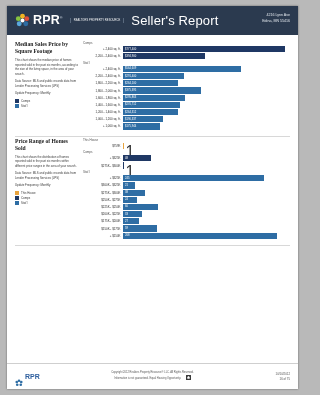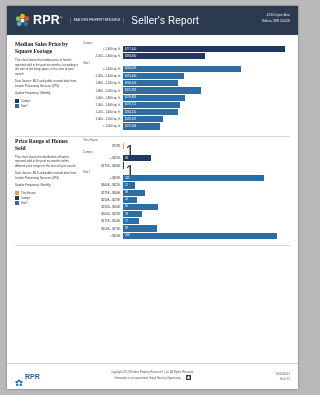--- a/index.html
+++ b/index.html
@@ -31,21 +31,21 @@
     letter-spacing: .2px; line-height: 1;
   }
   .logo-tm { color:#c9d2dc; font-size:3.4px; vertical-align:super; }
   .logo-sub {
     font-size: 2.6px; color: #ffffff; line-height: 1.45;
     border-left: 1px solid #5a6a7e; border-right: 1px solid #5a6a7e;
     padding: 1px 3px; margin: 0 4px; text-transform: uppercase;
     letter-spacing: .1px;
   }
   .report-title {
-    color: #ffffff; font-size: 10px; letter-spacing: .15px;
+    color: #ffffff; font-size: 13px; letter-spacing: .15px;
   }
   .addr {
     position: absolute; right: 8px; top: 7px;
     text-align: right; color: #e3e8ee;
     font-size: 3.6px; line-height: 1.65;
   }
 
   
   .body { flex: 1; padding: 5px 8px 0 8px; overflow: hidden; }
 

